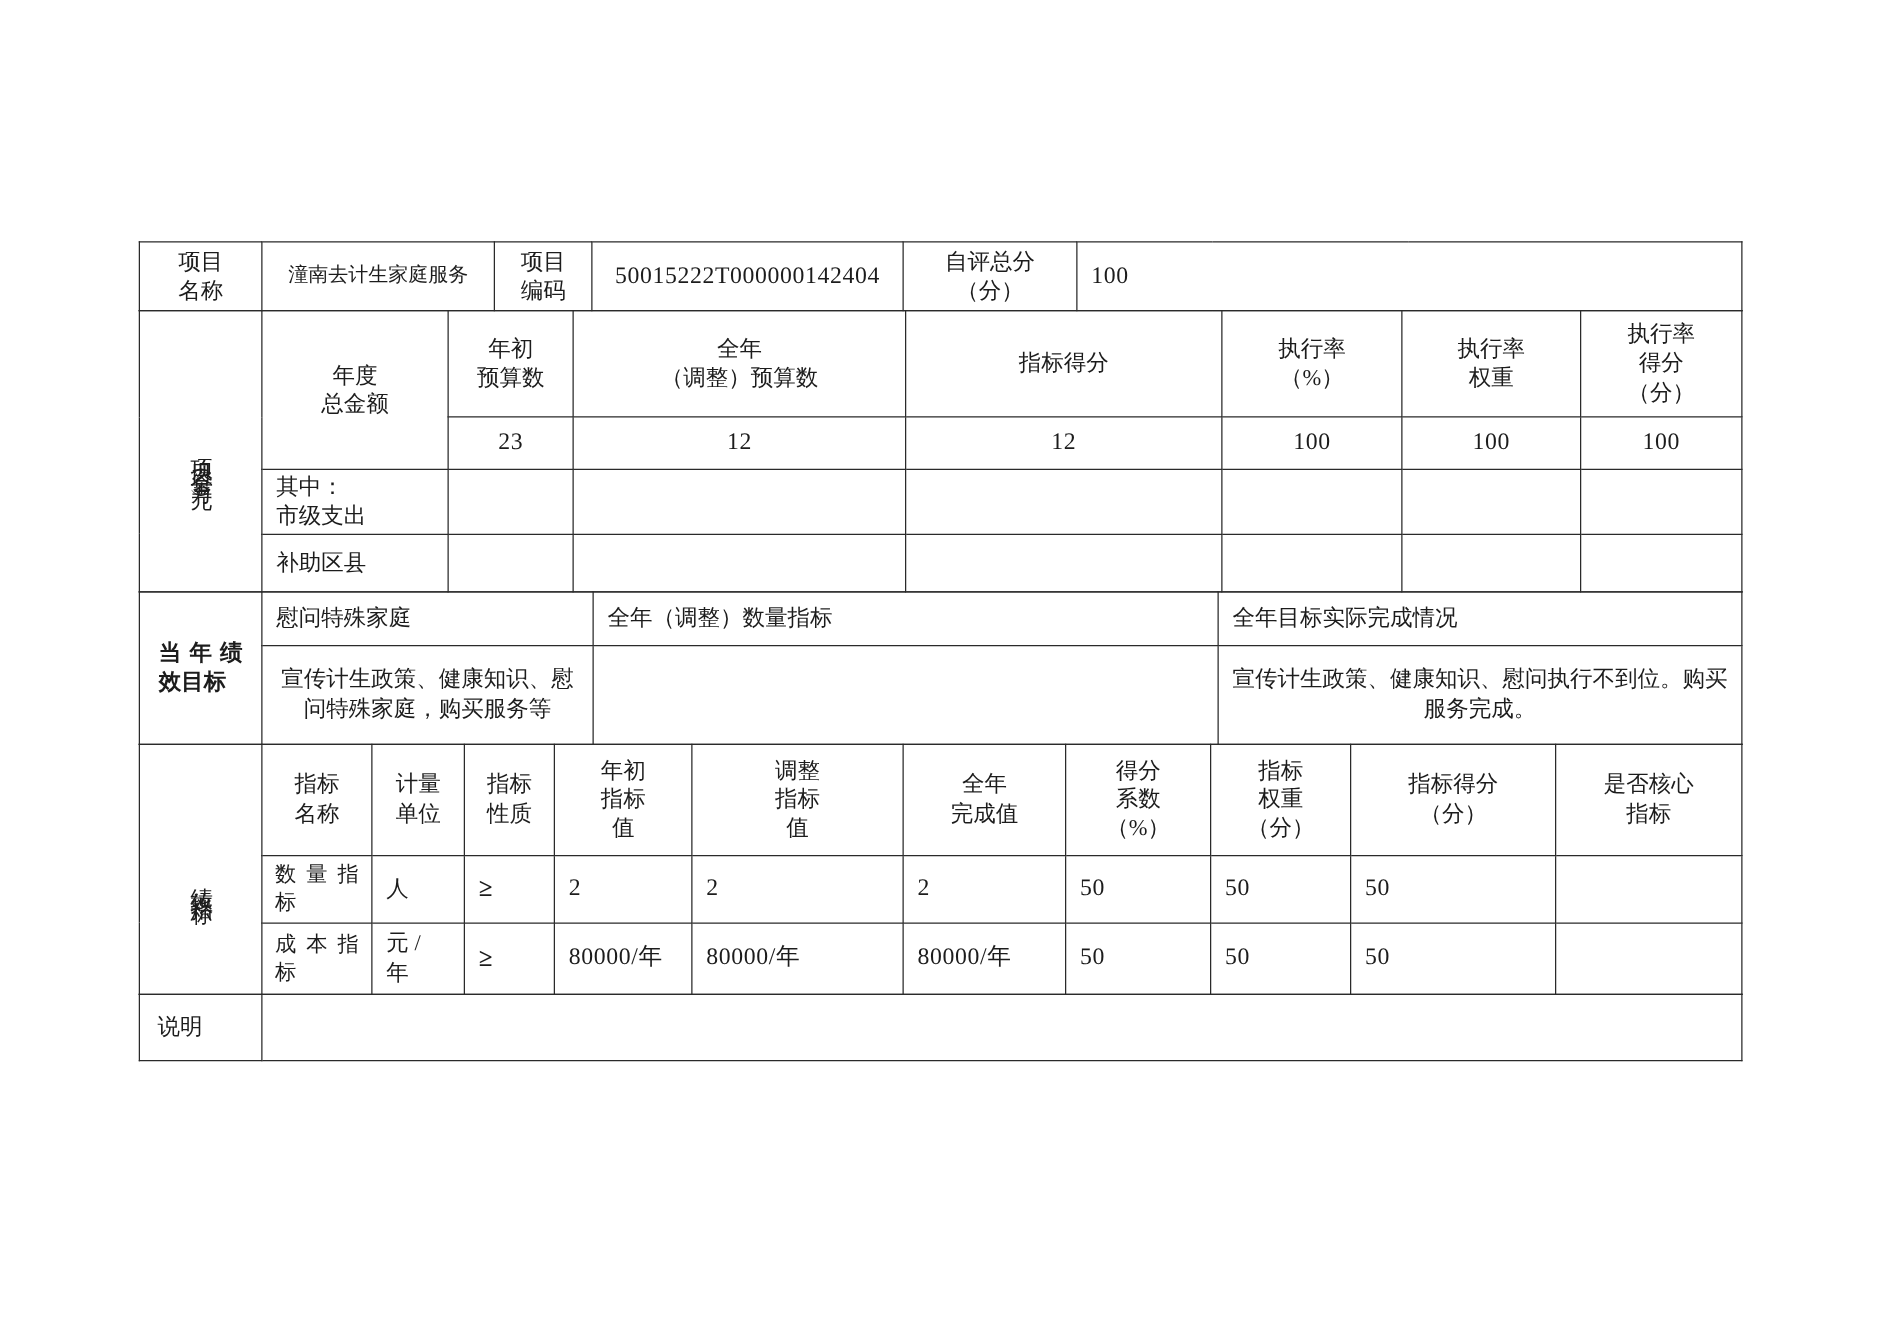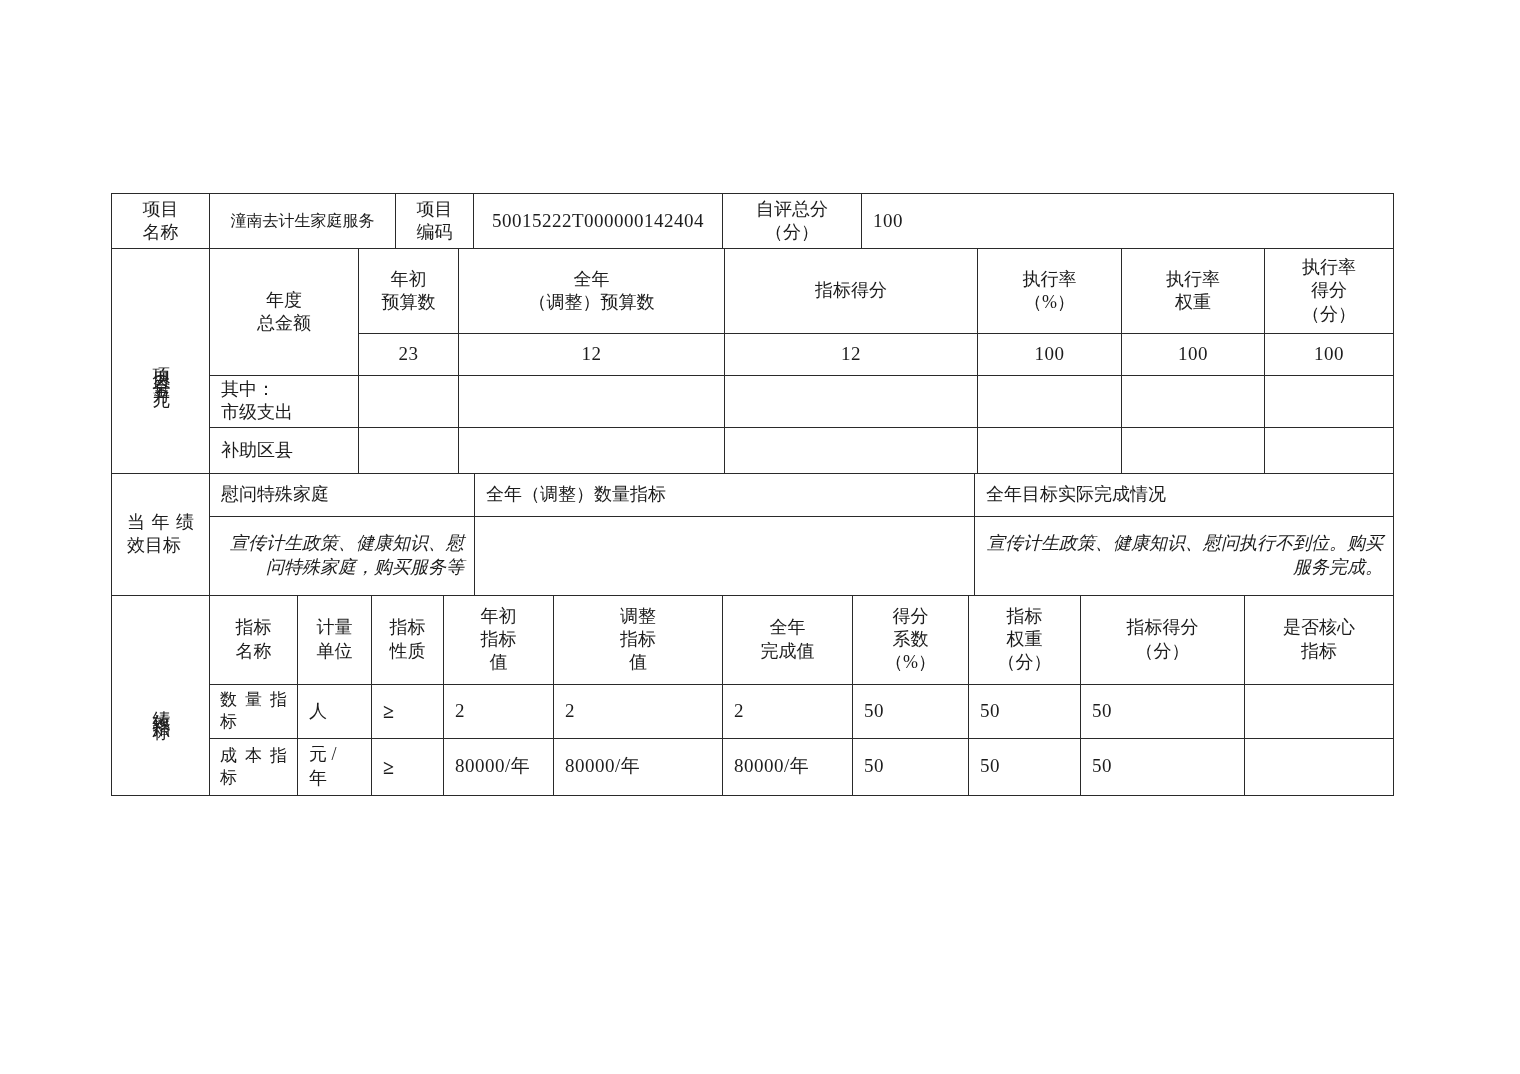--- a/index.html
+++ b/index.html
@@ -17,28 +17,28 @@
     border: 1px solid #2a2a2a;
     font-family: "Liberation Serif", "DejaVu Serif", serif;
     font-size: 18px; color: #1c1c1c;
     text-align: center; vertical-align: middle;
     white-space: pre-line; line-height: 1.3;
     padding: 2px 6px; overflow: hidden;
   }
   .l { text-align: left; padding-left: 11px; }
   .num { font-size: 19px; letter-spacing: 0.5px; }
   .j { text-align: justify; text-justify: inter-character; padding: 2px 10px; margin-top: 47px; }
-  .seclabel { text-align: justify; text-justify: inter-character; padding: 2px 15px; }
+  .seclabel { text-align: justify; text-justify: inter-character; padding: 2px 15px; font-weight: bold; }
   .vcell { padding: 0; }
   .vtext {
     writing-mode: vertical-lr; display: inline-block;
     letter-spacing: 4px; line-height: 1.1;
   }
   .ge { font-size: 20px; font-weight: 600; }
-  .goaltext { text-align: right; padding: 4px 10px; vertical-align: middle; font-style: italic; }
+  .goaltext { text-align: center; padding: 4px 10px; vertical-align: middle; }
 </style>
 </head>
 <body>
 
 <div class="sheet">
 
   <table>
     <colgroup>
       <col style="width:98px">
         <col style="width:186px">
@@ -212,14 +212,26 @@
       <td class="l num">80000/年</td>
       <td class="l num">80000/年</td>
       <td class="l num">50</td>
       <td class="l num">50</td>
       <td class="l num">50</td>
       <td></td>
     </tr>
   </tbody>
     </table>
 
+  <table>
+    <colgroup>
+      <col style="width:98px">
+        <col style="width:1184px">
+    </colgroup>
+    <tbody>
+        <tr style="height:53px">
+      <td class="l" style="padding-left:14px">说明</td>
+      <td></td>
+    </tr>
+  </tbody>
+    </table>
 
 </div>
 
 </body></html>

